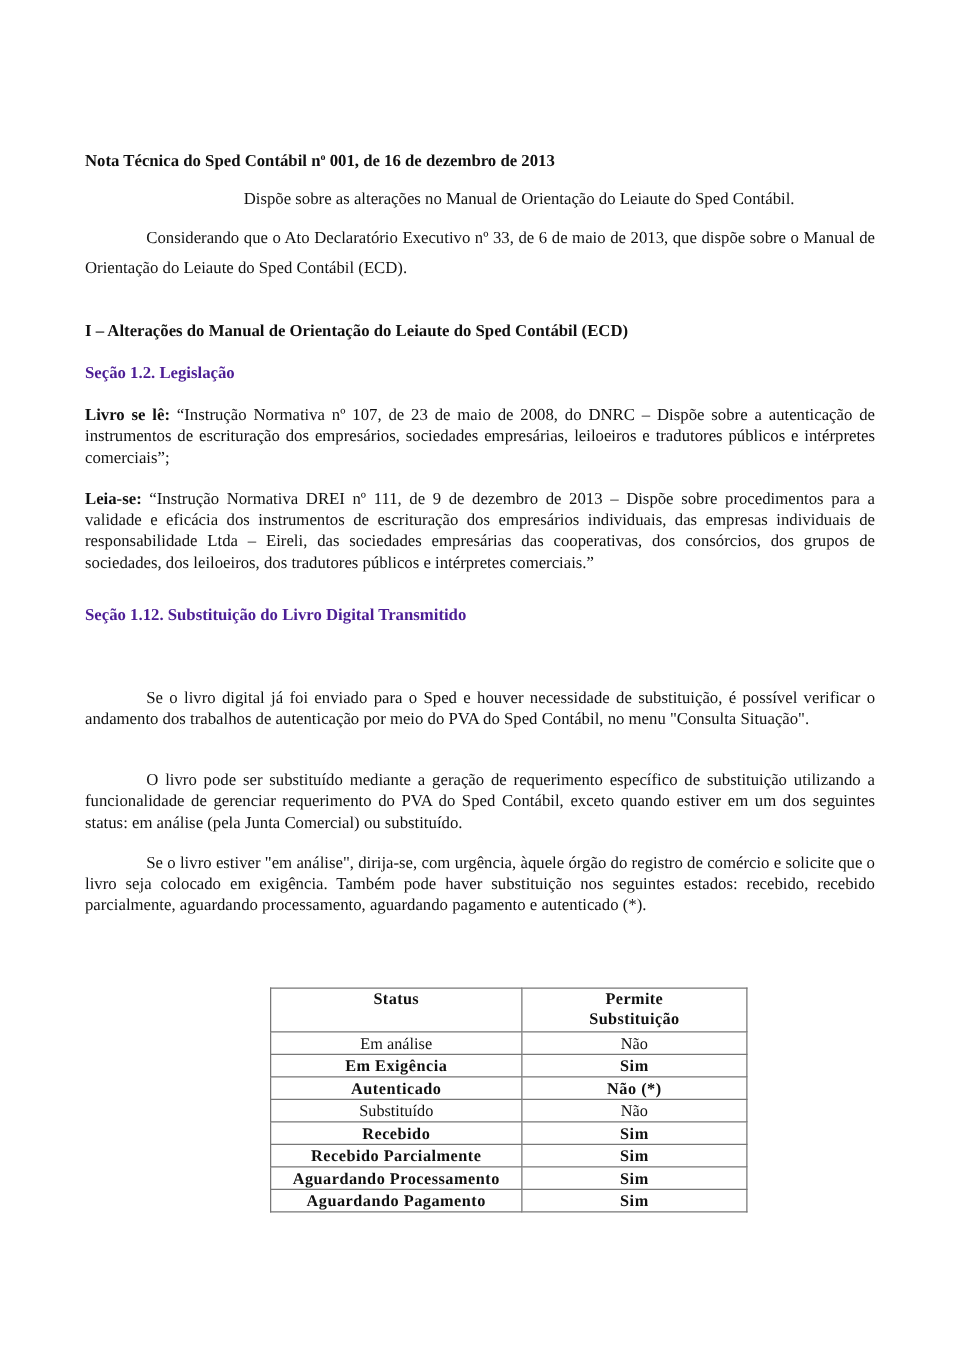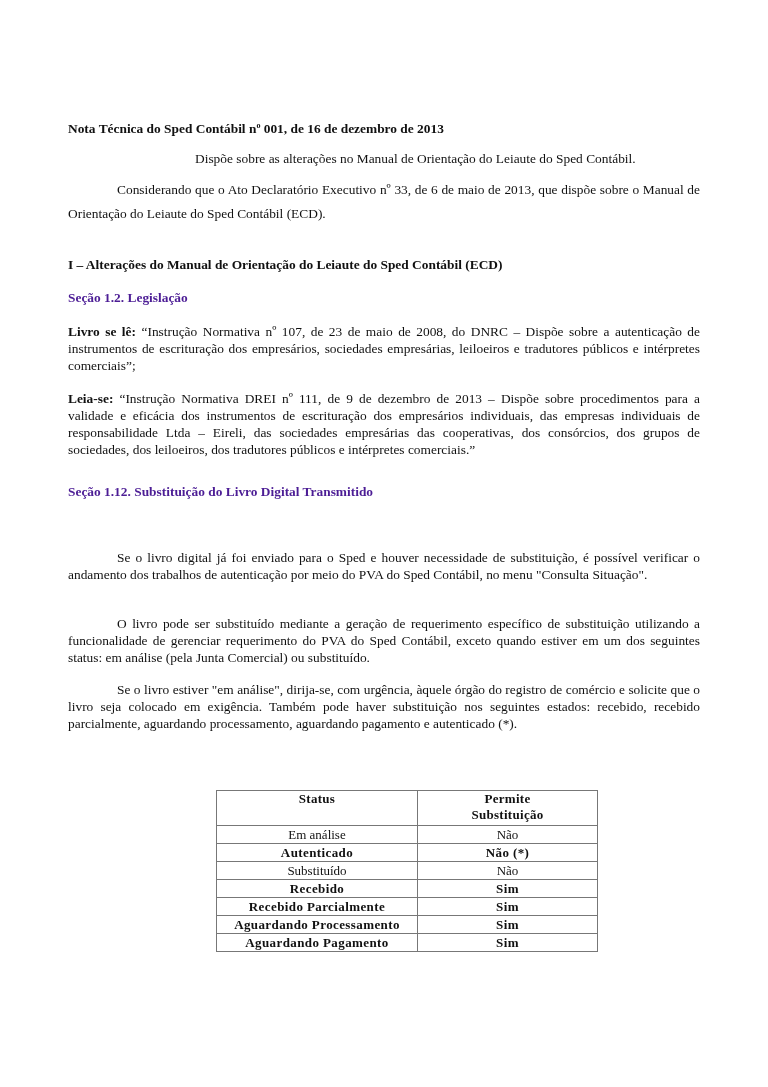--- a/index.html
+++ b/index.html
@@ -108,20 +108,24 @@
         <th>Status</th>
         <th>Permite<br>Substituição</th>
       </tr>
     </thead>
     <tbody>
       <tr>
         <td class="c1">Em análise</td>
         <td class="c2">Não</td>
       </tr>
       <tr class="b">
+        <td class="c1">Em Exigência</td>
+        <td class="c2">Sim</td>
+      </tr>
+      <tr class="b">
         <td class="c1">Autenticado</td>
         <td class="c2">Não (*)</td>
       </tr>
       <tr>
         <td class="c1">Substituído</td>
         <td class="c2">Não</td>
       </tr>
       <tr class="b">
         <td class="c1">Recebido</td>
         <td class="c2">Sim</td>

